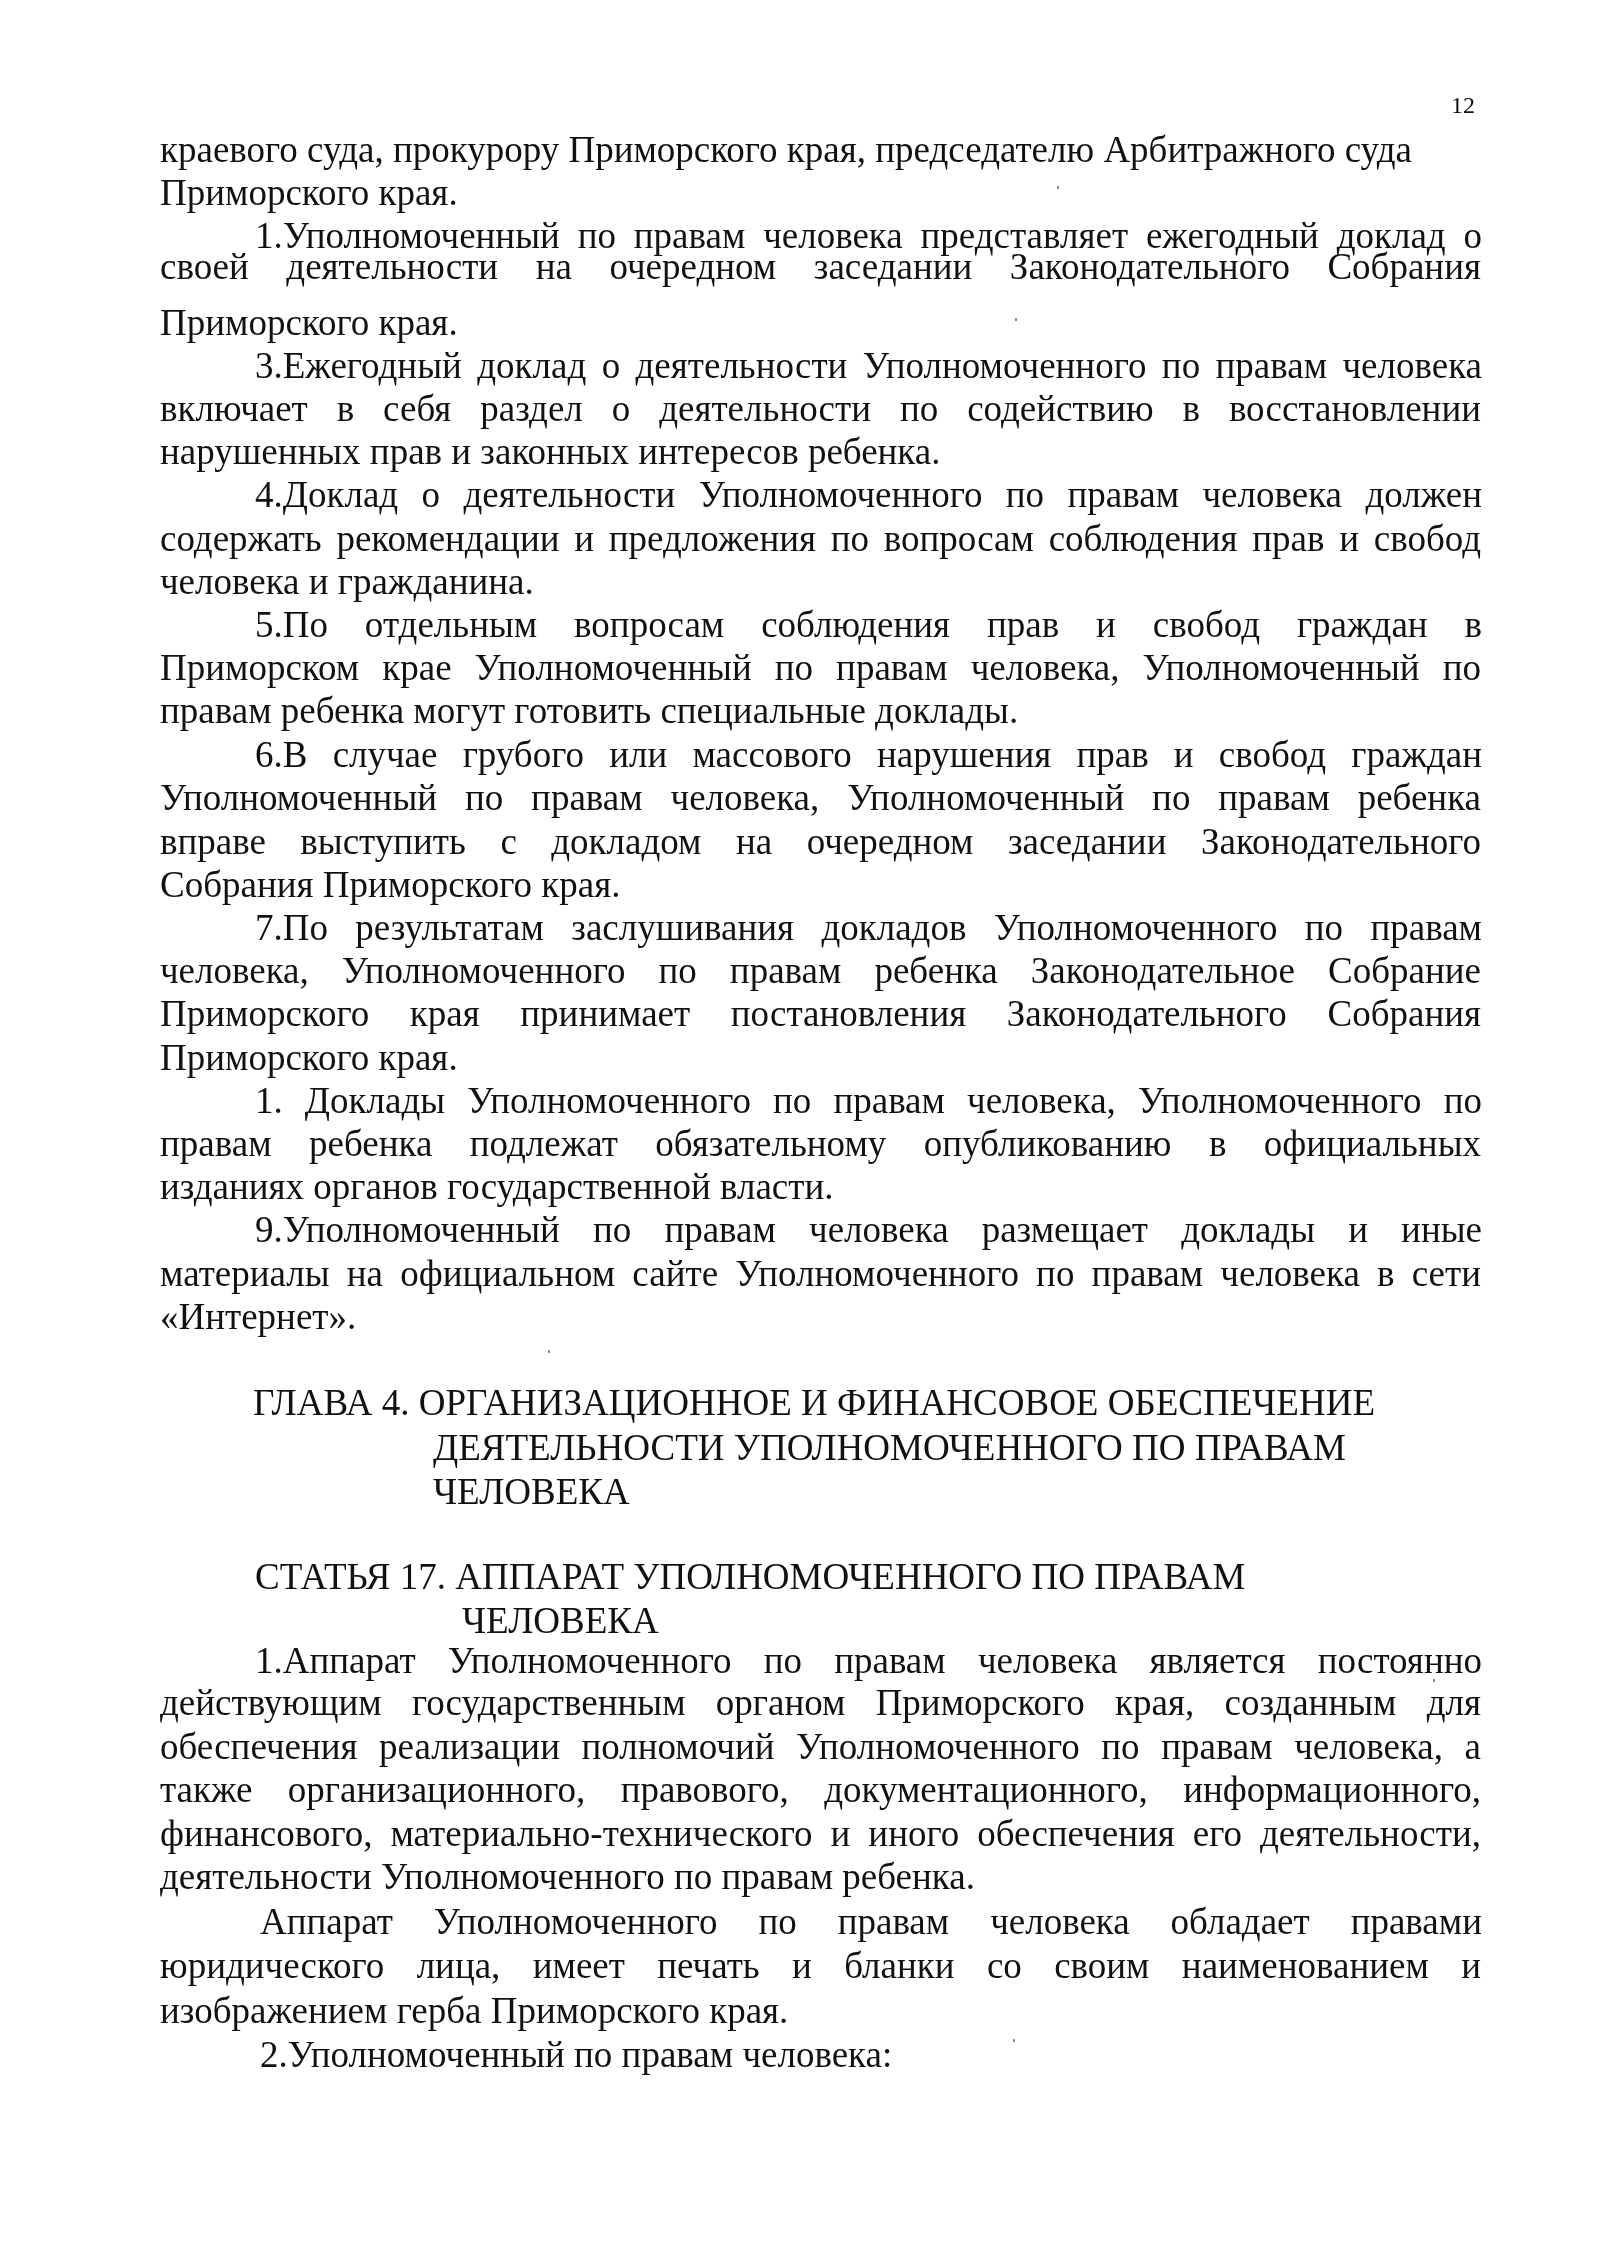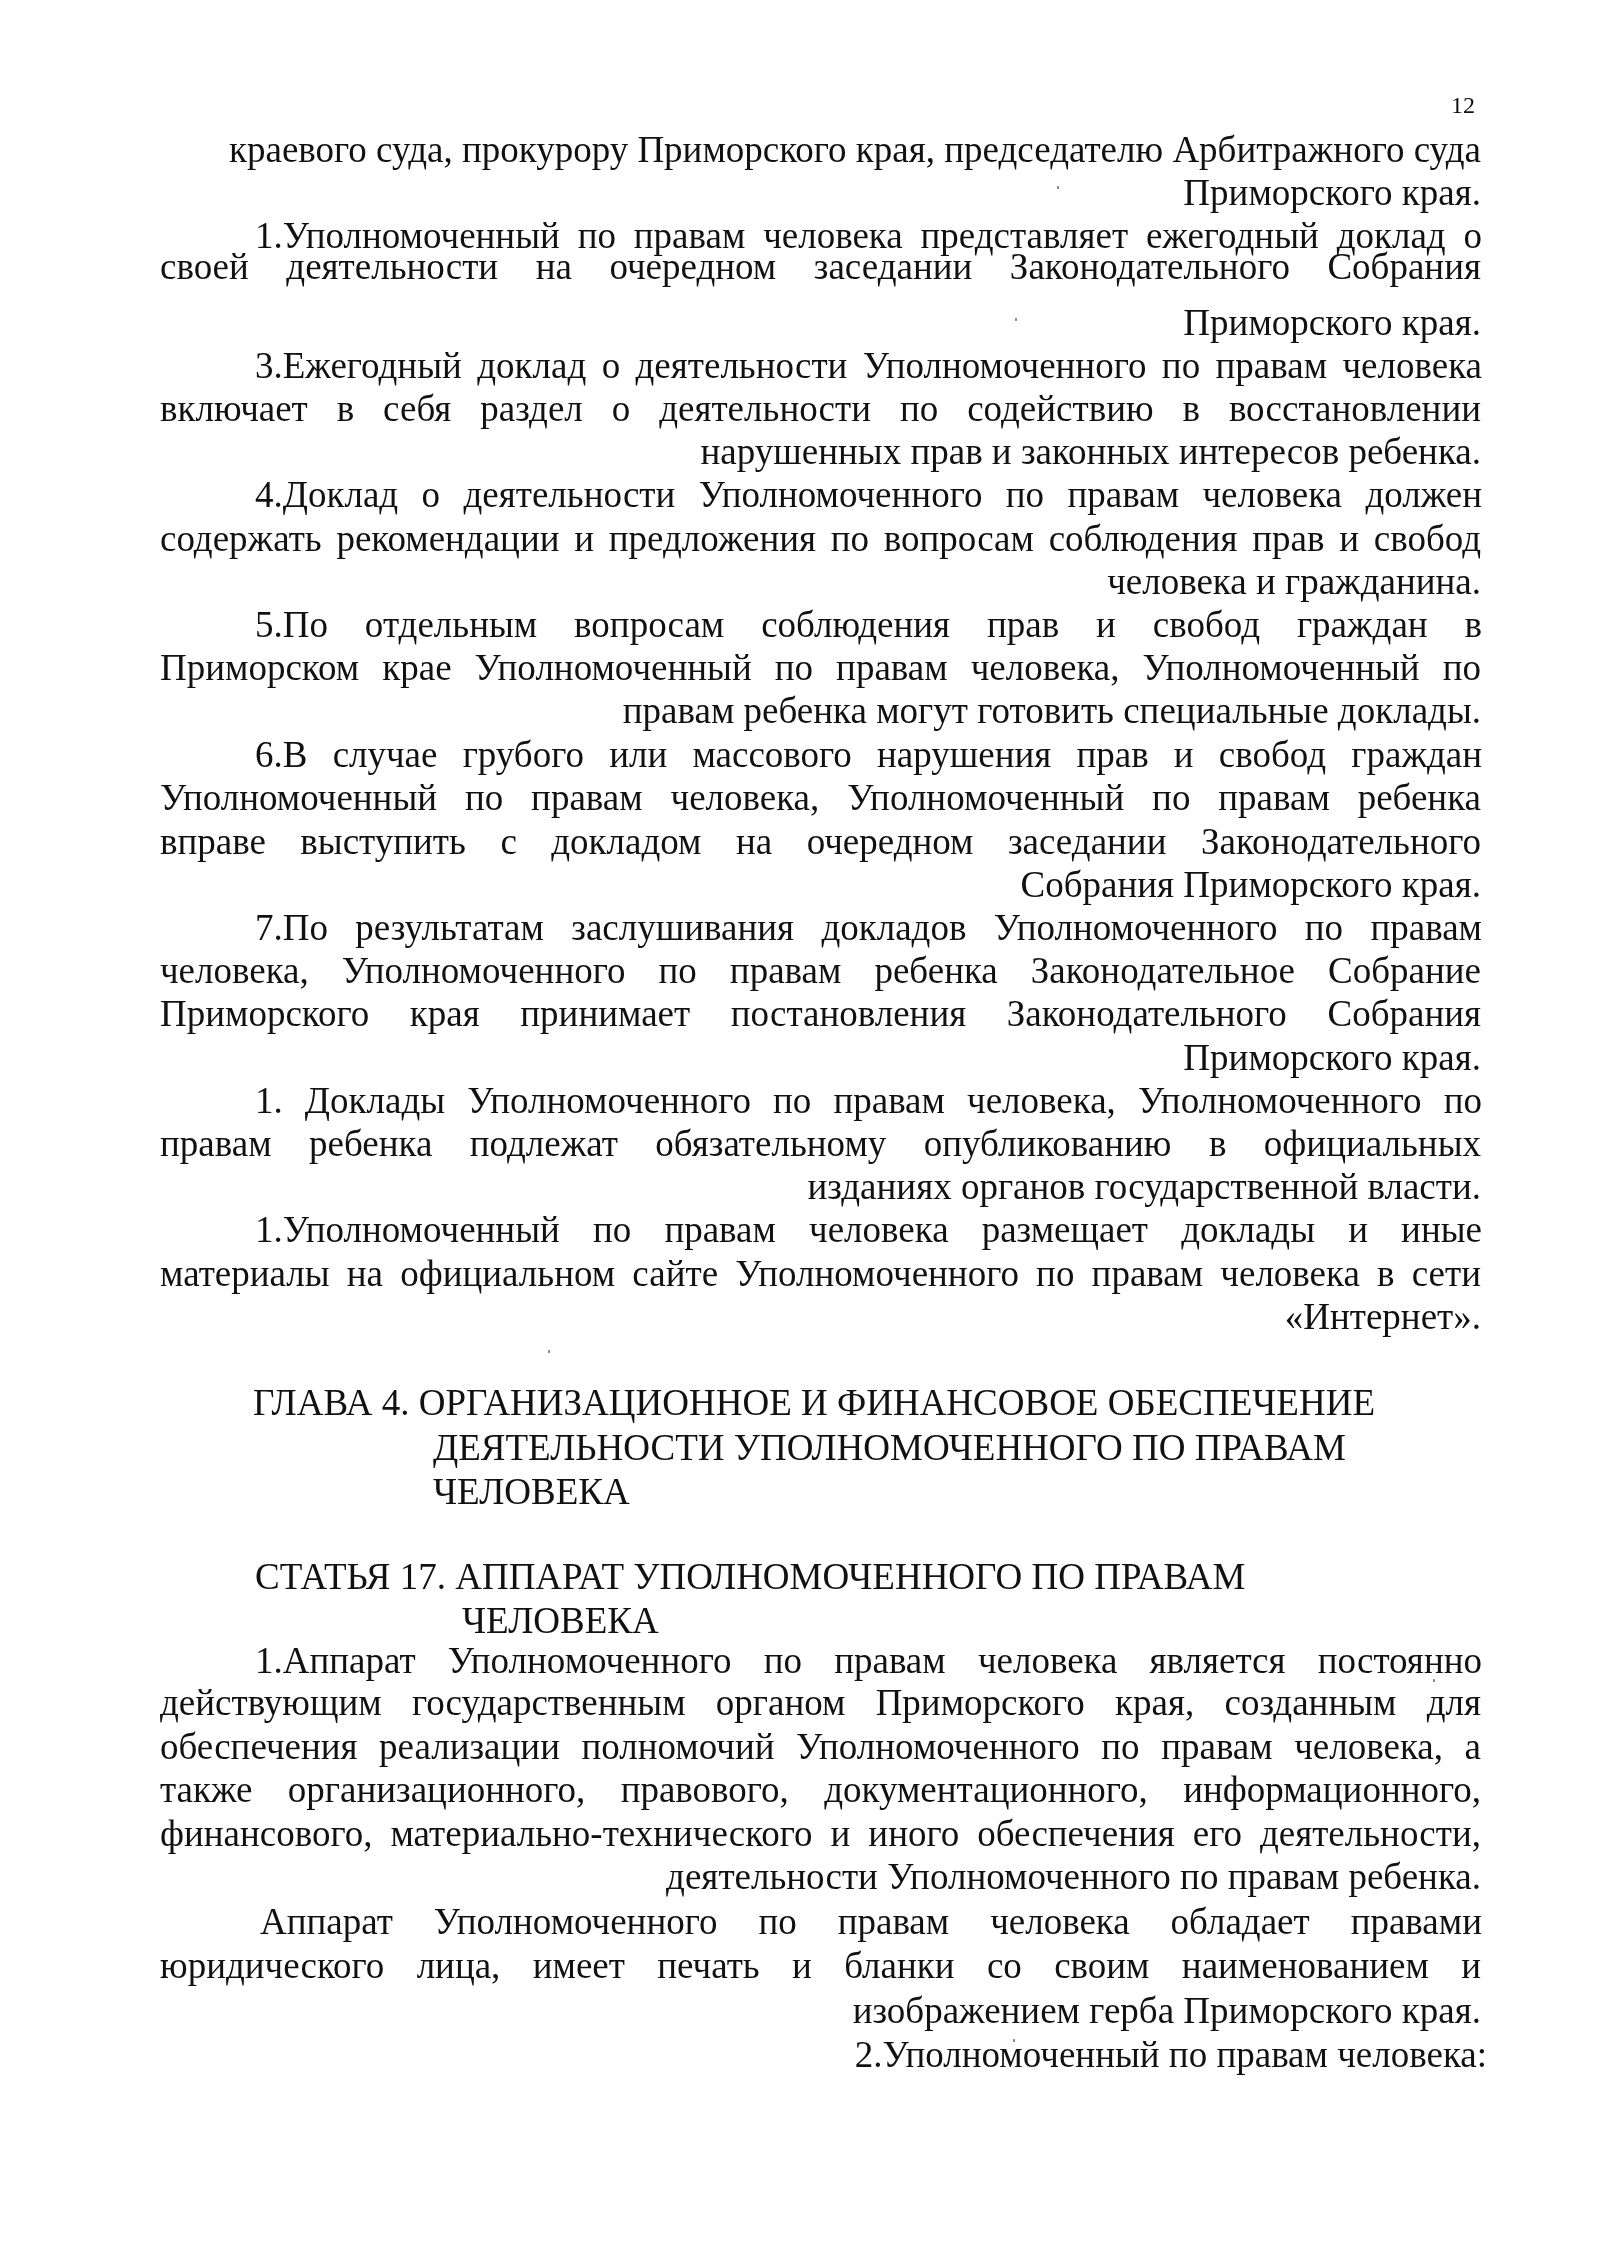--- a/index.html
+++ b/index.html
@@ -9,21 +9,21 @@
     background: #ffffff; color: #111111;
     font-family: "Liberation Serif", "DejaVu Serif", serif;
     font-size: 37px;
   }
   .page-number {
     position: absolute; left: 1451px; top: 85px;
     font-size: 24px; line-height: 41px;
   }
   .line {
     position: absolute; left: 160px; width: 1321px;
-    height: 43px; line-height: 43px; white-space: nowrap; text-align: right;
+    height: 43px; line-height: 43px; white-space: nowrap;
   }
   .line.full {
     text-align: justify; text-align-last: justify; white-space: normal;
   }
   .line.indent { left: 255px; width: 1227px; }
   .heading { position: absolute; height: 43px; line-height: 43px; white-space: nowrap; }
   .speck { position: absolute; width: 1.9px; height: 3.2px; background: #888; border-radius: 0.6px; }
 </style>
 </head>
 <body>
@@ -51,21 +51,21 @@
     <div class="line full" style="top:776px">Уполномоченный по правам человека, Уполномоченный по правам ребенка</div>
     <div class="line full" style="top:820px">вправе выступить с докладом на очередном заседании Законодательного</div>
     <div class="line" style="top:863px">Собрания Приморского края.</div>
     <div class="line full indent" style="top:906px">7.По результатам заслушивания докладов Уполномоченного по правам</div>
     <div class="line full" style="top:949px">человека, Уполномоченного по правам ребенка Законодательное Собрание</div>
     <div class="line full" style="top:992px">Приморского края принимает постановления Законодательного Собрания</div>
     <div class="line" style="top:1036px">Приморского края.</div>
     <div class="line full indent" style="top:1079px">1. Доклады Уполномоченного по правам человека, Уполномоченного по</div>
     <div class="line full" style="top:1122px">правам ребенка подлежат обязательному опубликованию в официальных</div>
     <div class="line" style="top:1165px">изданиях органов государственной власти.</div>
-    <div class="line full indent" style="top:1208px">1.Уполномоченный по правам человека размещает доклады и иные</div>
+    <div class="line full indent" style="top:1208px">9.Уполномоченный по правам человека размещает доклады и иные</div>
     <div class="line full" style="top:1252px">материалы на официальном сайте Уполномоченного по правам человека в сети</div>
     <div class="line" style="top:1295px">«Интернет».</div>
   </div>
 
   <div>
     <div class="heading" style="left:253px; top:1381px">ГЛАВА 4. ОРГАНИЗАЦИОННОЕ И ФИНАНСОВОЕ ОБЕСПЕЧЕНИЕ</div>
     <div class="heading" style="left:433px; top:1426px">ДЕЯТЕЛЬНОСТИ УПОЛНОМОЧЕННОГО ПО ПРАВАМ</div>
     <div class="heading" style="left:433px; top:1470px">ЧЕЛОВЕКА</div>
   </div>
 

